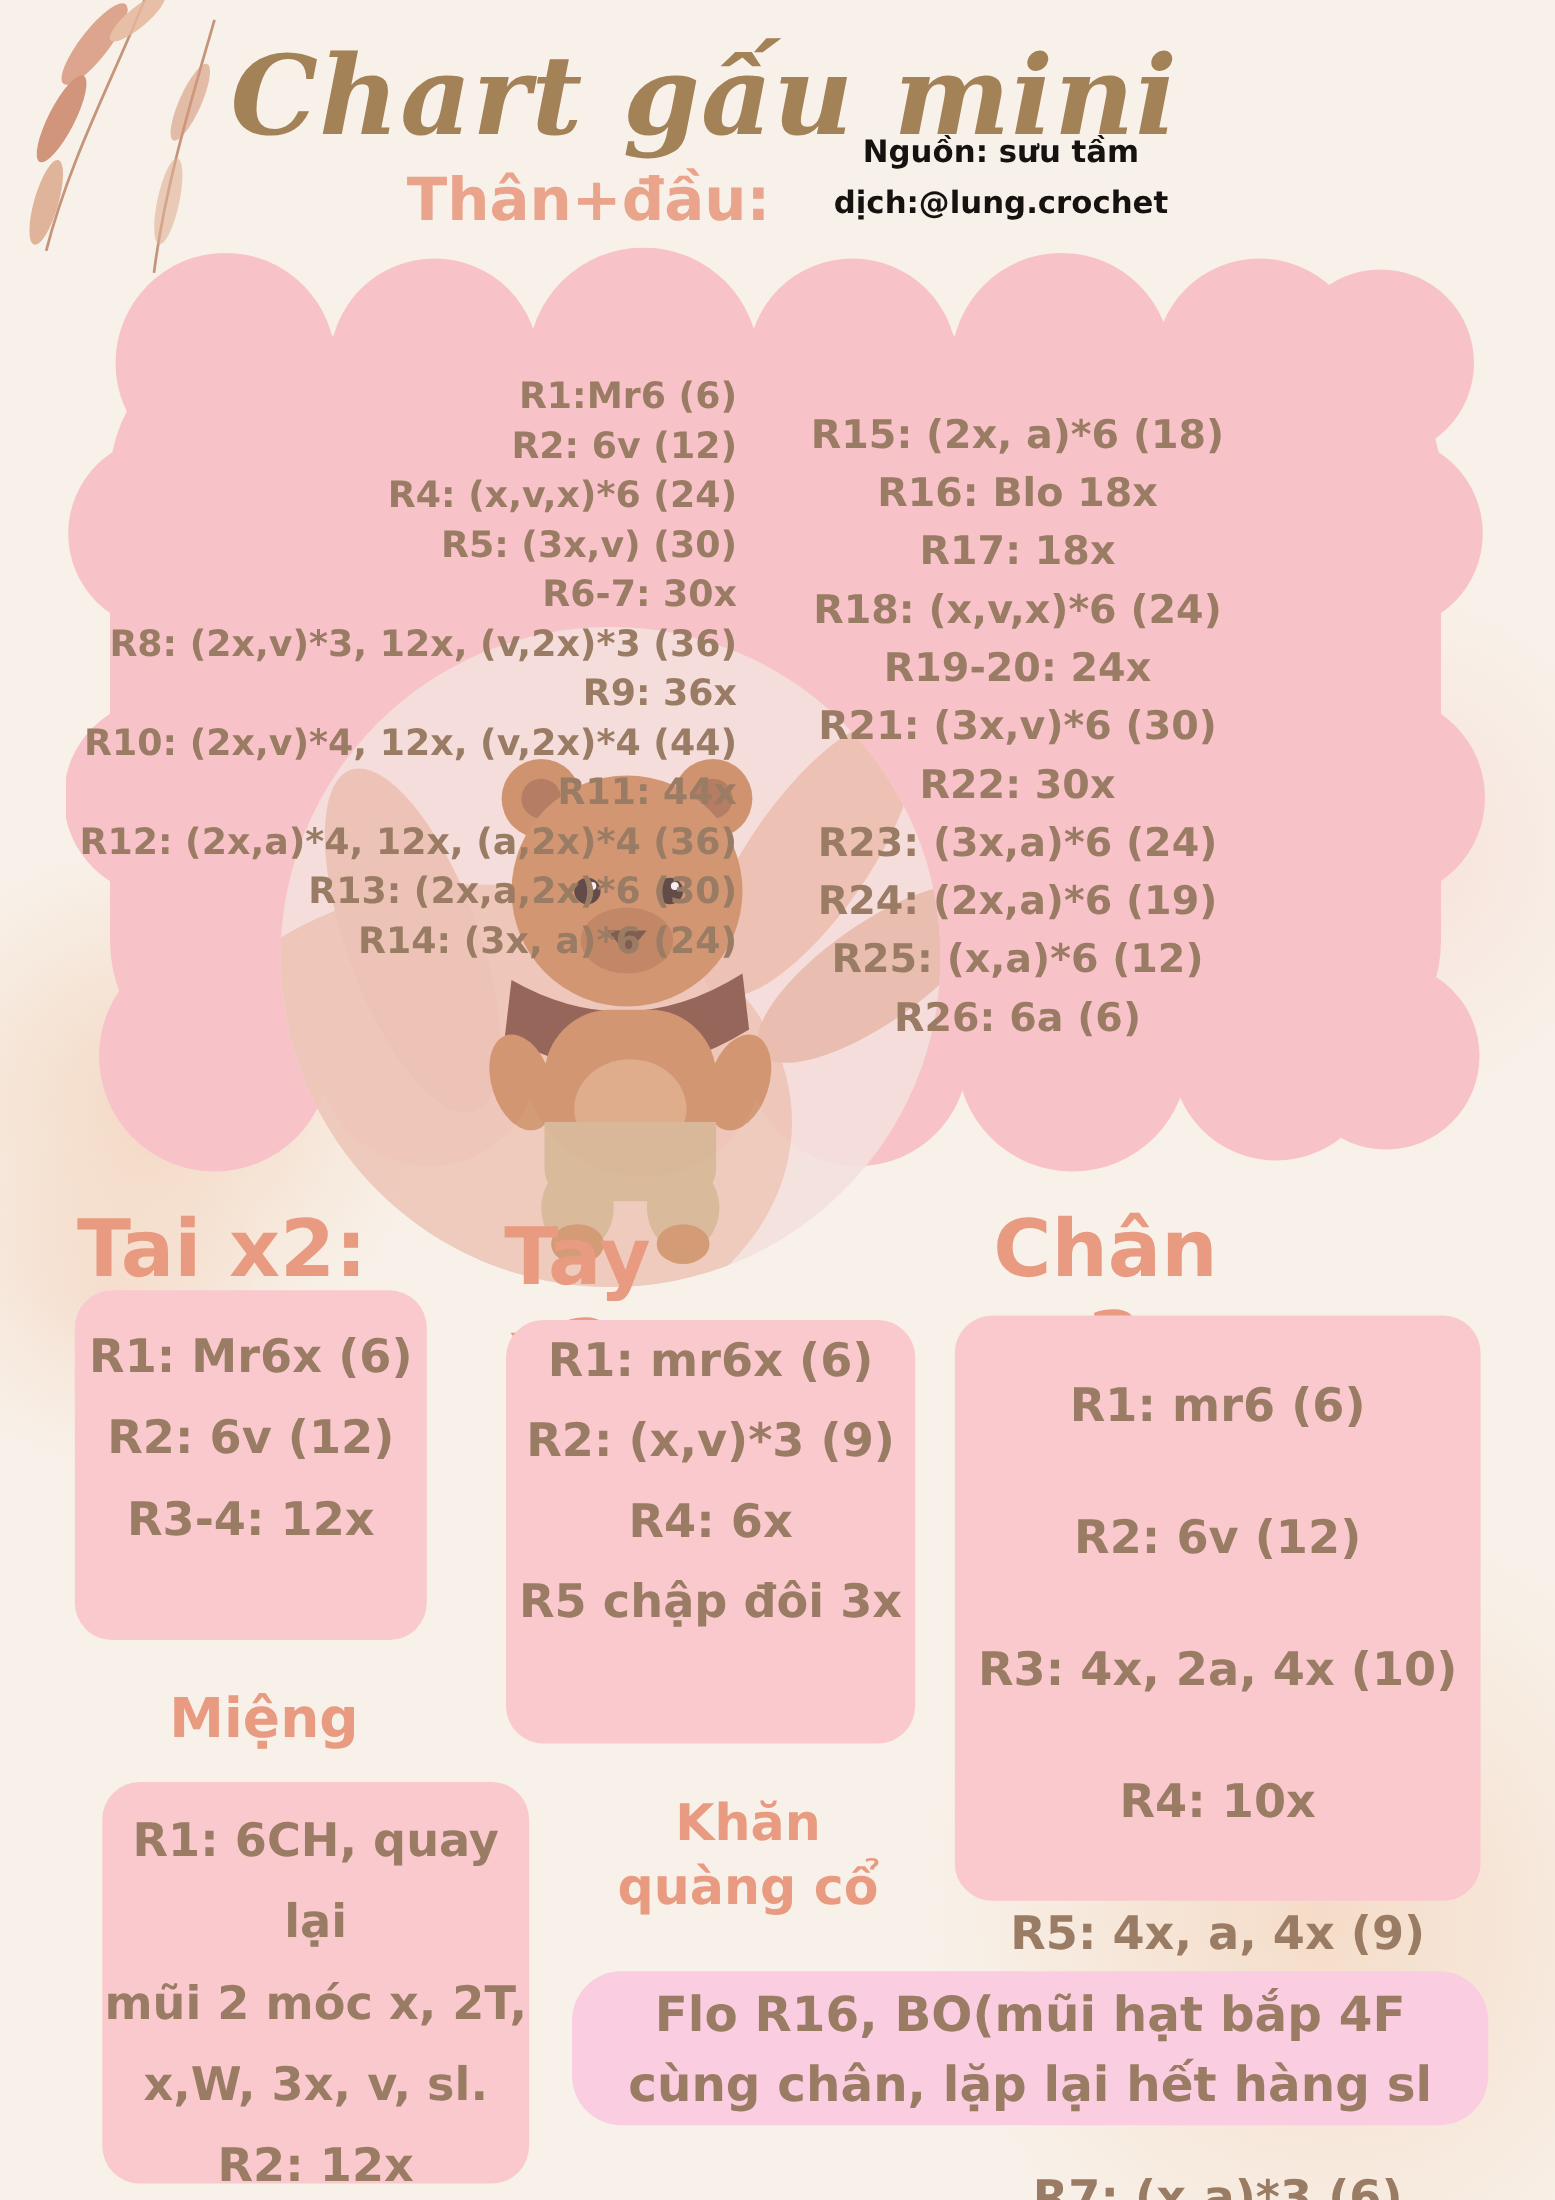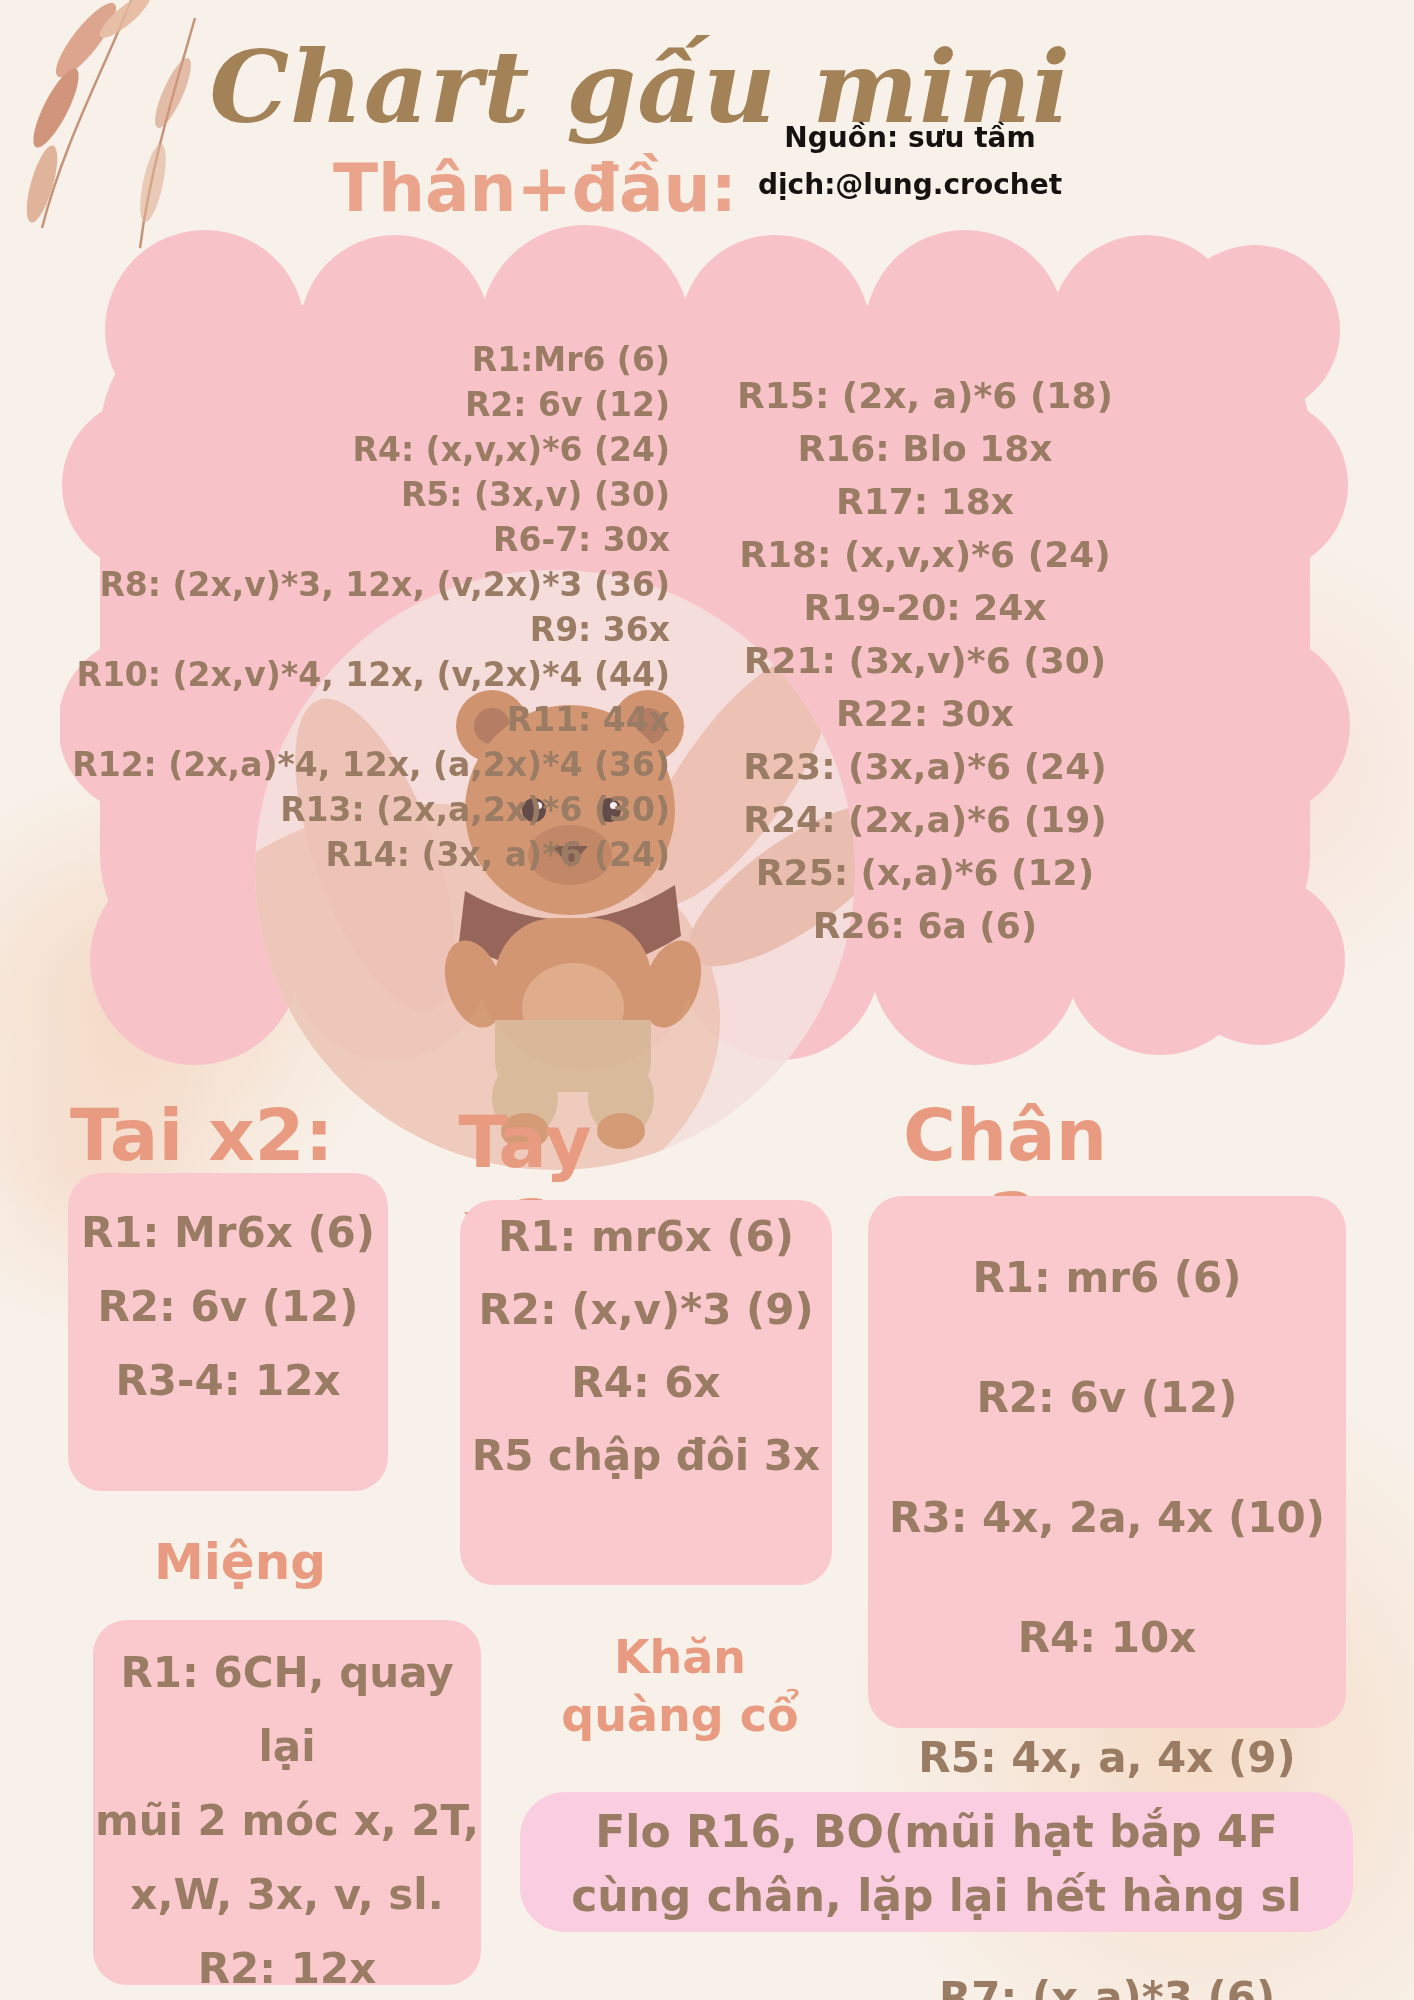--- a/index.html
+++ b/index.html
@@ -21,21 +21,21 @@
     background:radial-gradient(closest-side,rgba(242,199,168,.5),rgba(242,199,168,0));
     transform:rotate(-18deg);}
   
   .title{left:11px;top:12px;width:1060px;text-align:right;
     font-family:"DejaVu Serif",serif;font-style:italic;font-weight:700;
     font-size:100px;line-height:150px;color:#A38258;letter-spacing:1px;}
   .credits{left:740px;top:118px;width:340px;text-align:center;color:#151210;}
   .credits .c1{font-weight:700;font-size:28px;line-height:40px;}
   .credits .c2{font-weight:700;font-size:28px;line-height:40px;margin-top:7px;}
   .subtitle{left:235px;top:150px;width:600px;text-align:center;
-    font-weight:700;font-size:66px;color:#E9A48B;}
+    font-weight:700;font-size:54px;color:#E9A48B;}
   
   .col{text-align:center;color:#9A7C64;font-weight:700;}
   .col-left{left:60px;top:337px;width:610px;font-size:33px;}
   .col-left .row{line-height:45px;height:45px;text-align:right;}
   .col-right{left:630px;top:369px;width:590px;font-size:36px;}
   .col-right .row{line-height:53px;height:53px;}
   
   .h-salmon{font-weight:700;color:#E89B80;}
   .h-ears{left:70px;top:1093px;width:320px;font-size:72px;}
   .h-arms{left:390px;top:1100px;width:270px;font-size:72px;text-align:center;}

